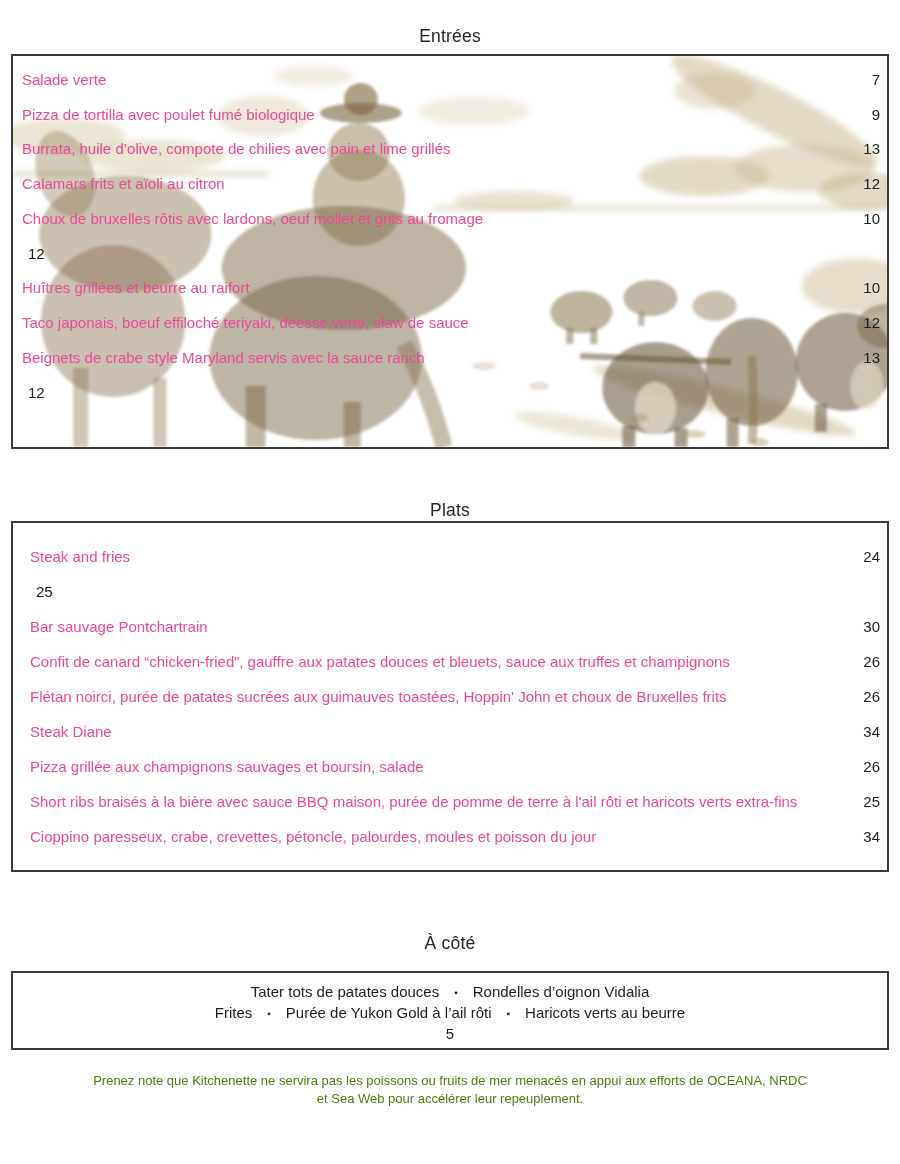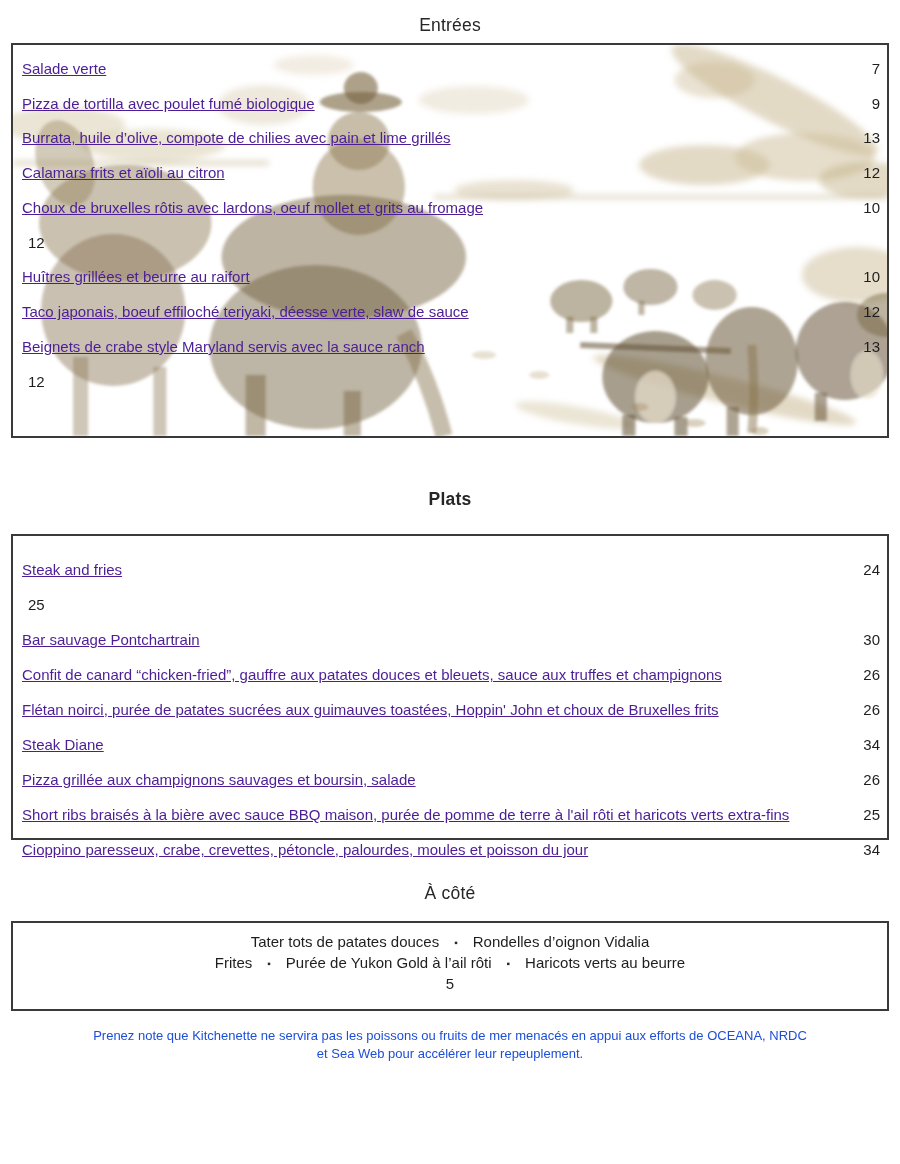--- a/index.html
+++ b/index.html
@@ -5,49 +5,49 @@
   html,body{margin:0;padding:0;background:#ffffff;}
   body{
     width:900px;height:1164px;position:relative;overflow:hidden;
     font-family:"Liberation Sans","DejaVu Sans",sans-serif;
     color:#1e1e1e;-webkit-font-smoothing:antialiased;
   }
   .section-title{
     text-align:center;font-size:17.5px;line-height:22px;color:#262626;
     letter-spacing:.2px;
   }
-  .title-entrees{padding-top:14px;margin-bottom:7px;}
-  .title-plats{margin-top:50px;margin-bottom:24px;font-weight:bold;}
-  .title-sides{margin-top:42px;margin-bottom:17px;}
+  .title-entrees{padding-top:25px;margin-bottom:7px;}
+  .title-plats{margin-top:50px;}
+  .title-sides{margin-top:60px;margin-bottom:17px;}
   .menu-box{
     position:relative;margin:0 11px;border:2px solid #3a3a3a;
     background:#ffffff;box-sizing:border-box;
   }
   .box-entrees{height:395px;padding:6px 0 0 0;}
-  .box-plats{height:306px;padding:16px 0 0 0;}
-  .box-sides{height:90px;padding:9px 0 0 0;}
+  .box-plats{height:351px;padding:16px 0 0 8px;}
+  .box-sides{height:79px;padding:9px 0 0 0;}
   .illustration{
     position:absolute;left:0;top:0;width:100%;height:100%;
     pointer-events:none;z-index:0;
   }
   .rows{position:relative;z-index:1;}
   .menu-row{
     display:flex;justify-content:space-between;align-items:center;
     height:34.75px;padding:0 7px 0 9px;font-size:15px;
   }
   .box-plats .menu-row{height:35px;}
-  .item-name{white-space:nowrap;color:#4c1d95;text-decoration:underline;}
+  .item-name{white-space:nowrap;color:#ec4899;}
   .item-price{color:#1e1e1e;padding-left:6px;}
   .sides-line{
     text-align:center;font-size:15px;line-height:20px;color:#1e1e1e;
   }
   .sides-sep{display:inline-block;margin:0 15px;font-size:10px;vertical-align:1px;color:#2a2a2a;}
   .sides-price{text-align:center;font-size:15px;line-height:20px;color:#1e1e1e;}
   .footer-note{
-    margin-top:16px;text-align:center;font-size:13px;line-height:17.5px;color:#1d4ed8;
+    margin-top:22px;text-align:center;font-size:13px;line-height:17.5px;color:#4d7c0f;
   }
 </style>
 </head>
 <body>
 
 <div class="section-title title-entrees">Entrées</div>
 
 <div class="menu-box box-entrees">
   <svg class="illustration" viewBox="0 0 872 391" preserveAspectRatio="none" aria-hidden="true">
     <defs>

